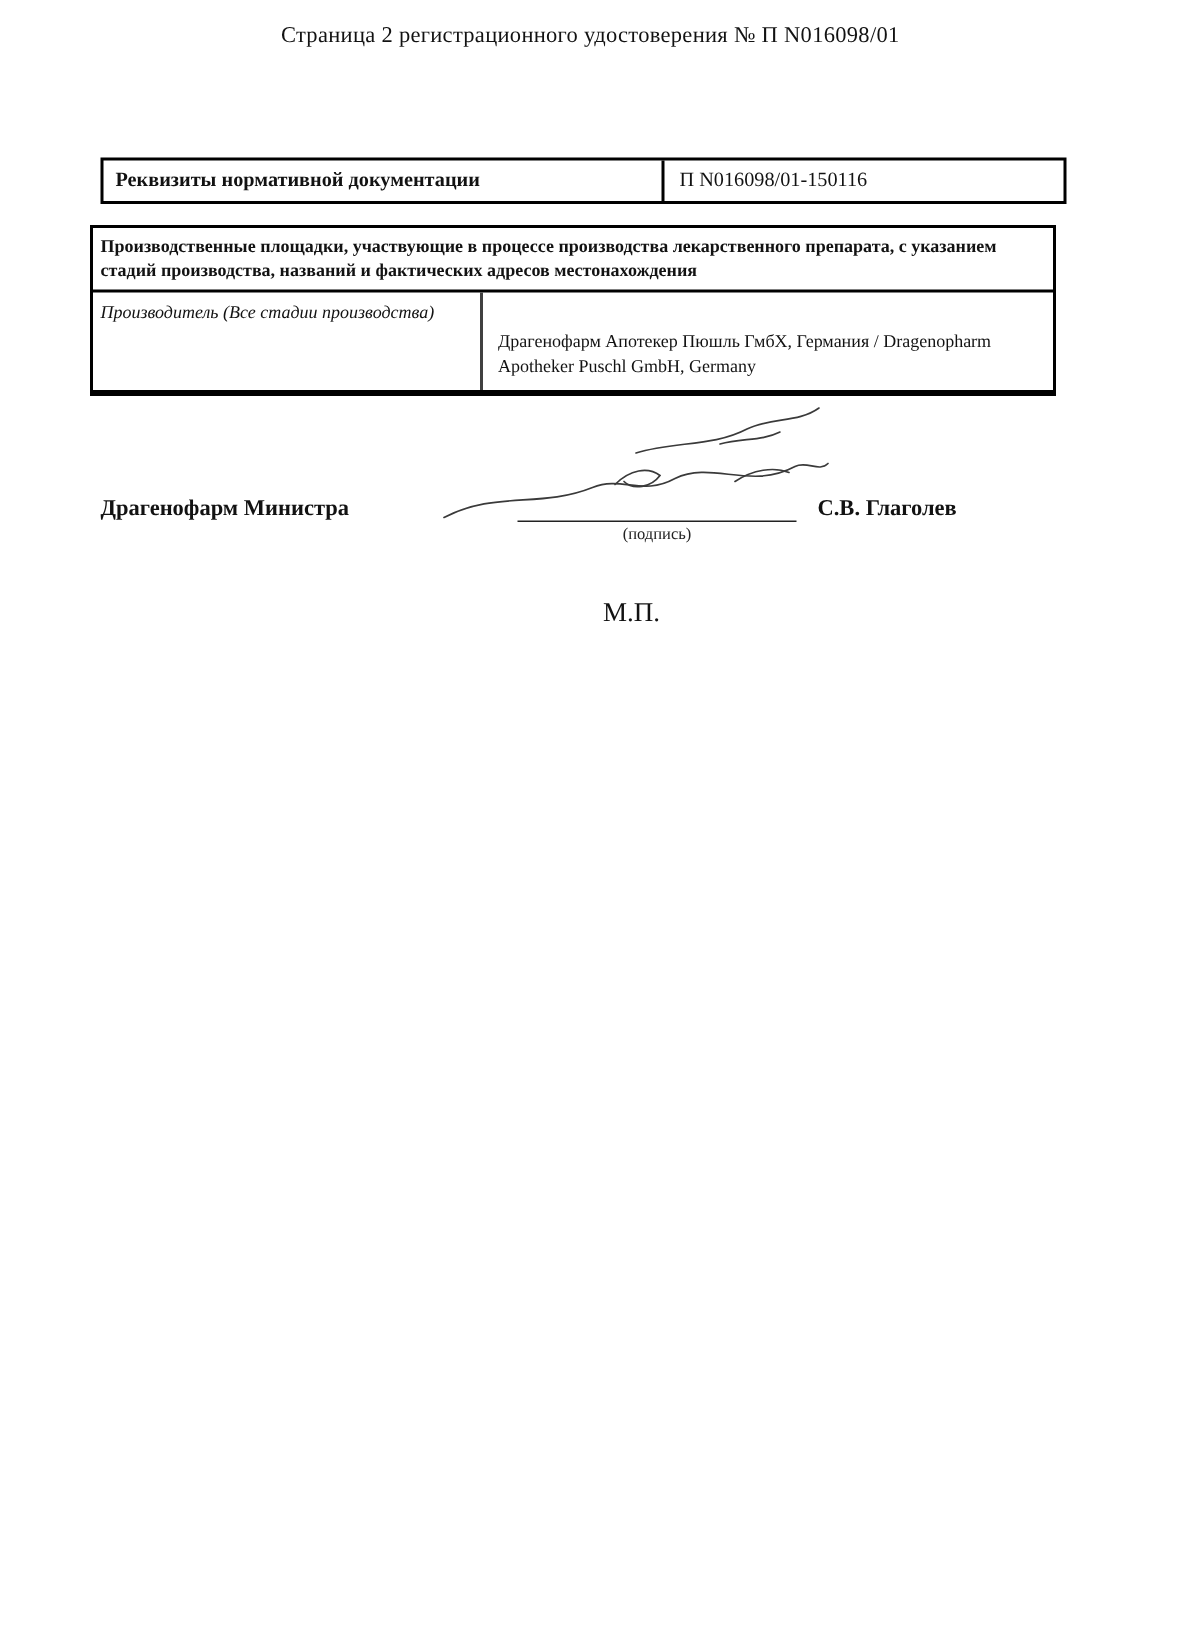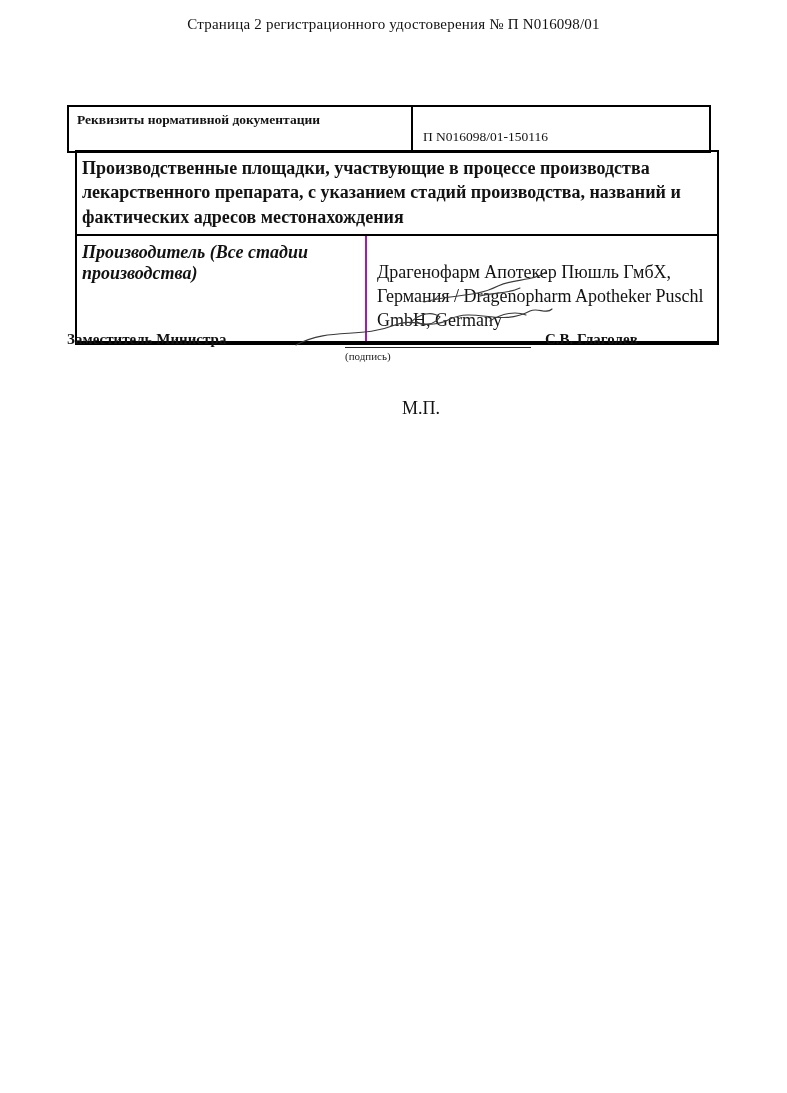--- a/index.html
+++ b/index.html
@@ -26,53 +26,53 @@
   .table1 {
     position: absolute;
     left: 67px;
     top: 105px;
     width: 644px;
     border: 2px solid #000;
     display: flex;
     font-size: 13.5px;
   }
   .table1 .cell-left {
-    width: 344px;
+    width: 374px;
     border-right: 2px solid #000;
     padding: 5px 8px 6px 8px;
     font-weight: bold;
   }
   .table1 .cell-right {
     flex: 1;
-    padding: 22px 8px 6px 10px;
+    padding: 5px 8px 6px 10px;
   }
   
   .table2 {
     position: absolute;
-    left: 75px;
+    left: 60px;
     top: 150px;
     width: 644px;
     border: 2px solid #000;
-    font-size: 18px;
+    font-size: 12px;
   }
   .table2 .head-cell {
     padding: 4px 10px 5px 5px;
     font-weight: bold;
     border-bottom: 2px solid #000;
     line-height: 1.35;
   }
   .table2 .row {
     display: flex;
     border-bottom: 2px solid #000;
   }
   .table2 .row .cell-left {
-    width: 290px;
-    border-right: 2px solid #a21caf;
+    width: 260px;
+    border-right: 2px solid #404040;
     padding: 6px 8px 8px 5px;
-    font-weight: bold;
+    font-weight: normal;
     font-style: italic;
   }
   .table2 .row .cell-right {
     flex: 1;
     padding: 24px 8px 8px 10px;
     line-height: 1.35;
   }
   .table2 .addr-cell {
     padding: 5px 8px 6px 5px;
   }
@@ -96,20 +96,21 @@
     left: 345px;
     top: 347px;
     width: 186px;
     border-top: 1.5px solid #222;
   }
   .sig-caption {
     position: absolute;
     left: 345px;
     top: 350px;
     width: 186px;
+    text-align: center;
     font-size: 11px;
     color: #222;
   }
   .stamp-mark {
     position: absolute;
     left: 402px;
     top: 398px;
     font-size: 18px;
   }
   .scribble-1 {
@@ -146,21 +147,21 @@
       <div class="cell-left">Производитель (Все стадии производства)</div>
       <div class="cell-right">Драгенофарм Апотекер Пюшль ГмбХ, Германия / Dragenopharm Apotheker Puschl GmbH, Germany</div>
     </div>
   </div>
 
   <svg class="scribble-2" viewBox="0 0 130 40">
     <path d="M4,34 C30,26 55,30 78,18 C95,10 112,14 126,4"></path>
     <path d="M60,28 C75,24 88,26 100,20"></path>
   </svg>
 
-  <div class="sig-title">Заместитель Министра</div>
+  <div class="sig-title">Драгенофарм Министра</div>
 
   <svg class="scribble-1" viewBox="0 0 265 46">
     <path d="M6,40 C40,22 70,34 105,20 C125,12 138,26 160,14 C185,2 210,22 240,6 C248,2 256,10 262,4"></path>
     <path d="M120,18 C130,8 142,6 150,12 C144,20 132,22 126,16"></path>
     <path d="M200,16 C212,8 226,6 236,10"></path>
   </svg>
 
   <div class="sig-line"></div>
   <div class="sig-caption">(подпись)</div>
 

